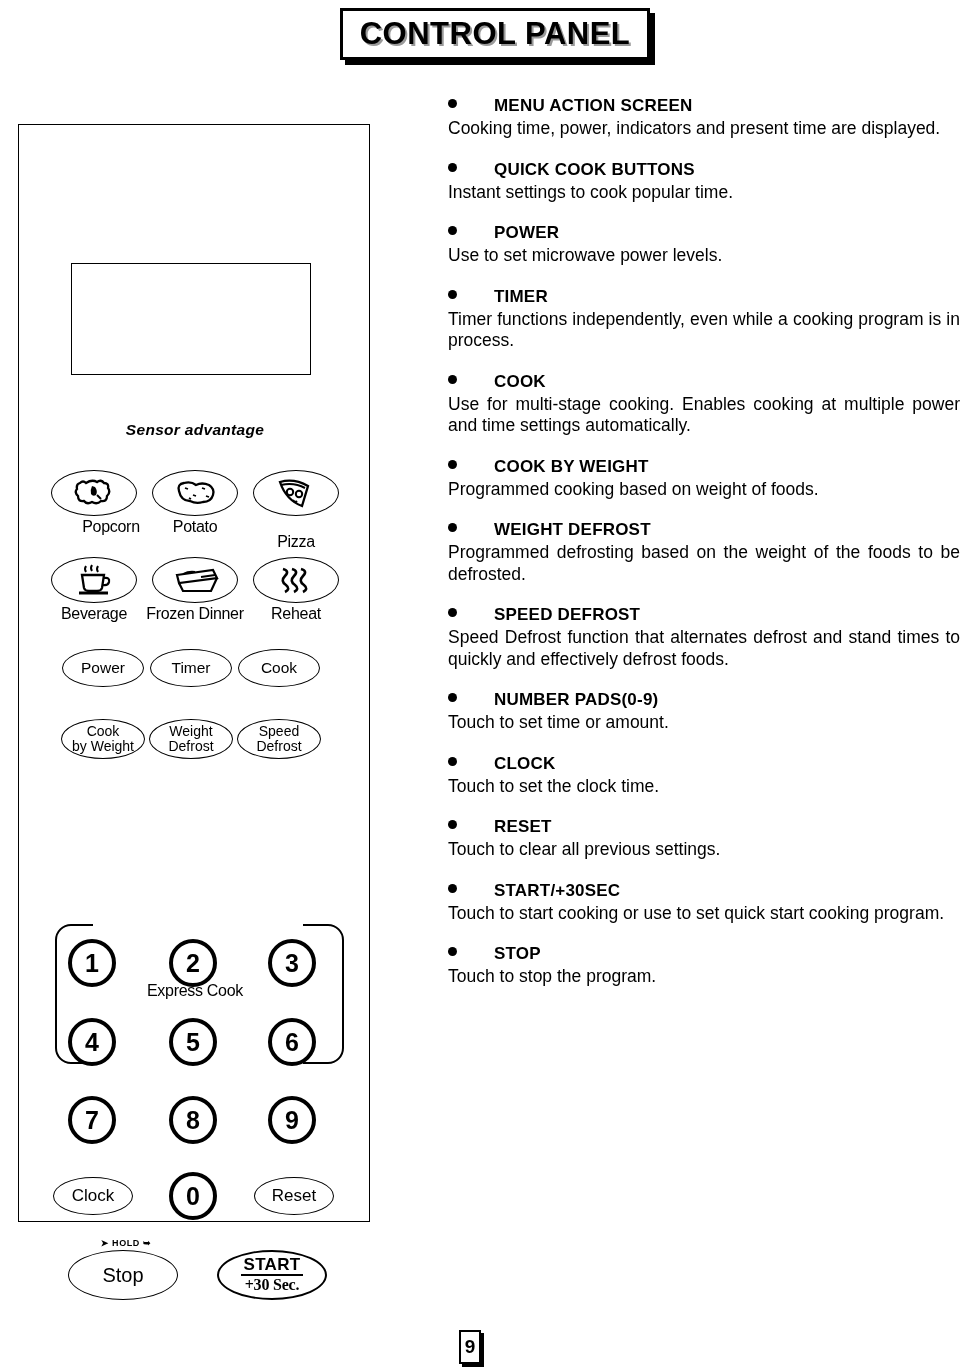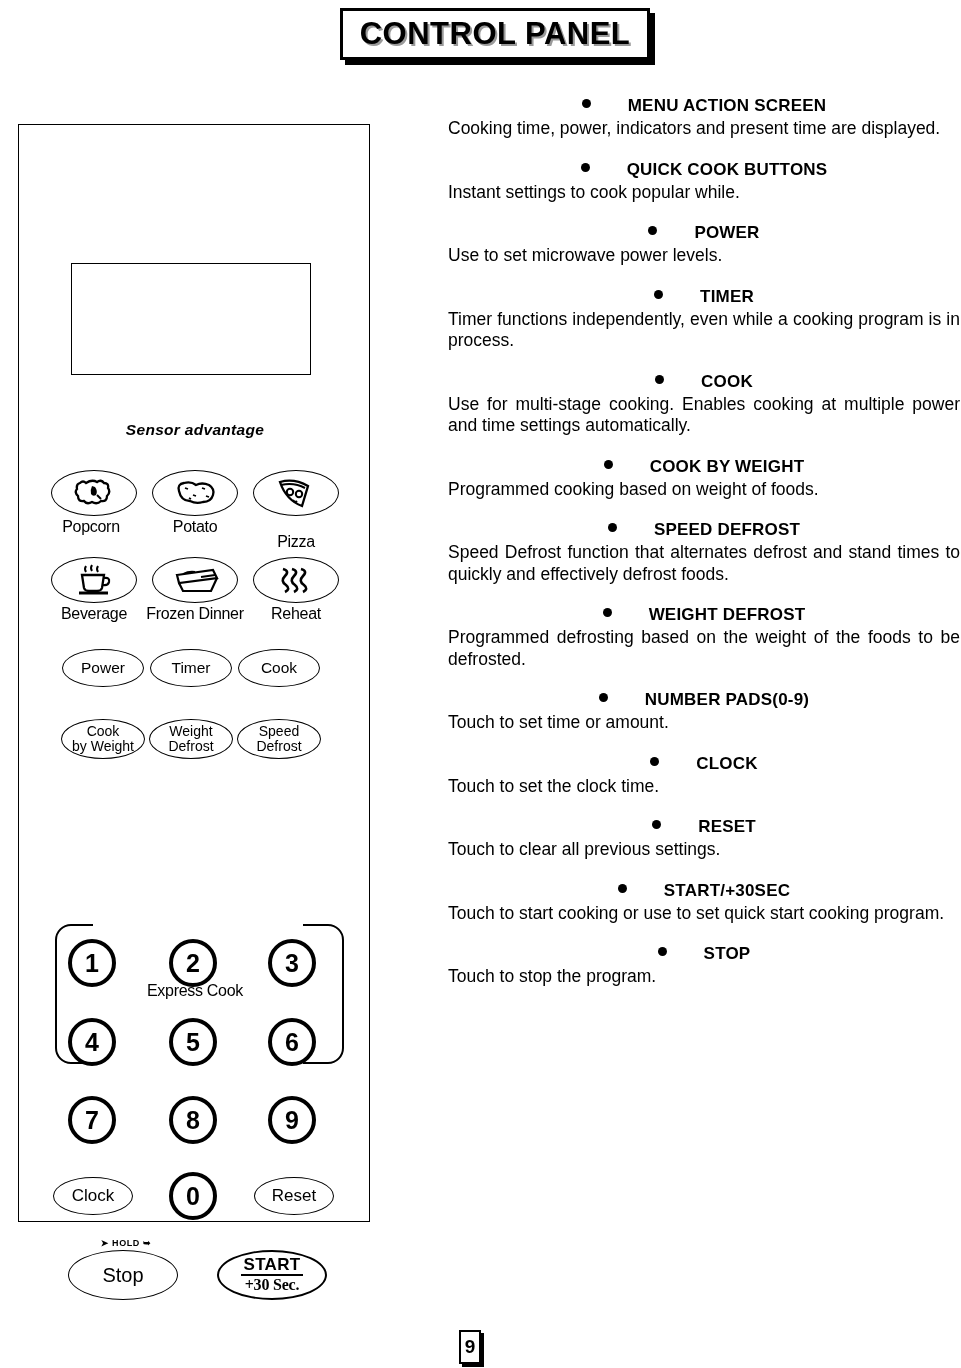--- a/index.html
+++ b/index.html
@@ -79,21 +79,21 @@
     position:absolute;left:0;top:1113px;width:214px;text-align:center;
     font-size:9px;font-weight:bold;letter-spacing:0.6px;
   }
   
   #desc-col{
     position:absolute;left:448px;top:96px;width:512px;
   }
   .desc-item{margin-bottom:20px;}
   .desc-head{
     display:flex;align-items:baseline;font-size:17px;font-weight:bold;
-    letter-spacing:0.2px;margin-bottom:2px;justify-content:center;
+    letter-spacing:0.2px;margin-bottom:2px;
   }
   .bullet{
     width:9px;height:9px;border-radius:50%;background:#000;
     display:inline-block;margin-right:37px;flex:0 0 auto;
     position:relative;top:-3px;
   }
   .desc-body{
     font-size:17.5px;line-height:1.23;text-align:justify;
     text-align-last:left;
   }
@@ -122,21 +122,21 @@
 
   <div id="sensor-title">Sensor advantage</div>
 
   <div class="oval sensor-btn" style="left:32px;top:345px;">
     <svg width="42" height="30" viewBox="0 0 42 30">
       <path d="M13 5 Q10 2 7 5 Q3 6 4 11 Q1 14 5 18 Q5 24 11 23 Q14 27 19 24 Q24 27 28 23 Q34 24 34 18 Q38 14 35 10 Q36 5 31 5 Q28 1 24 4 Q19 1 13 5 Z" fill="none" stroke="#000" stroke-width="2.3"></path>
       <path d="M19 8 Q17 12 18 16 Q20 19 23 17 Q25 13 22 9 Z" fill="#000"></path>
       <path d="M24 17 L28 21" stroke="#000" stroke-width="2"></path>
     </svg>
   </div>
-  <div class="sensor-label" style="left:12px;top:393px;text-align:center;">Popcorn</div>
+  <div class="sensor-label" style="left:32px;top:393px;text-align:center;">Popcorn</div>
 
   <div class="oval sensor-btn" style="left:133px;top:345px;">
     <svg width="48" height="28" viewBox="0 0 48 28">
       <path d="M8 12 Q6 5 13 4 Q20 2 25 6 Q31 3 38 6 Q44 10 42 16 Q40 23 32 23 Q25 25 19 22 Q10 22 8 12 Z" fill="none" stroke="#000" stroke-width="2.3"></path>
       <path d="M14 9 l3 1 M22 16 l3 1 M31 9 l3 1 M35 17 l3 1 M18 19 l2 1" stroke="#000" stroke-width="1.8"></path>
     </svg>
   </div>
   <div class="sensor-label" style="left:116px;top:393px;">Potato</div>
 
   <div class="oval sensor-btn" style="left:234px;top:345px;">
@@ -241,21 +241,21 @@
       <span>MENU ACTION SCREEN</span>
     </div>
     <div class="desc-body">Cooking time, power, indicators and present time are displayed.</div>
   </div>
 
   <div class="desc-item">
     <div class="desc-head">
       <span class="bullet"></span>
       <span>QUICK COOK BUTTONS</span>
     </div>
-    <div class="desc-body">Instant settings to cook popular while.</div>
+    <div class="desc-body">Instant settings to cook popular time.</div>
   </div>
 
   <div class="desc-item">
     <div class="desc-head">
       <span class="bullet"></span>
       <span>POWER</span>
     </div>
     <div class="desc-body">Use to set microwave power levels.</div>
   </div>
 
@@ -279,31 +279,31 @@
     <div class="desc-head">
       <span class="bullet"></span>
       <span>COOK BY WEIGHT</span>
     </div>
     <div class="desc-body">Programmed cooking based on weight of foods.</div>
   </div>
 
   <div class="desc-item">
     <div class="desc-head">
       <span class="bullet"></span>
+      <span>WEIGHT DEFROST</span>
+    </div>
+    <div class="desc-body">Programmed defrosting based on the weight of the foods to be defrosted.</div>
+  </div>
+
+  <div class="desc-item">
+    <div class="desc-head">
+      <span class="bullet"></span>
       <span>SPEED DEFROST</span>
     </div>
     <div class="desc-body">Speed Defrost function that alternates defrost and stand times to quickly and effectively defrost foods.</div>
-  </div>
-
-  <div class="desc-item">
-    <div class="desc-head">
-      <span class="bullet"></span>
-      <span>WEIGHT DEFROST</span>
-    </div>
-    <div class="desc-body">Programmed defrosting based on the weight of the foods to be defrosted.</div>
   </div>
 
   <div class="desc-item">
     <div class="desc-head">
       <span class="bullet"></span>
       <span>NUMBER PADS(0-9)</span>
     </div>
     <div class="desc-body">Touch to set time or amount.</div>
   </div>
 

